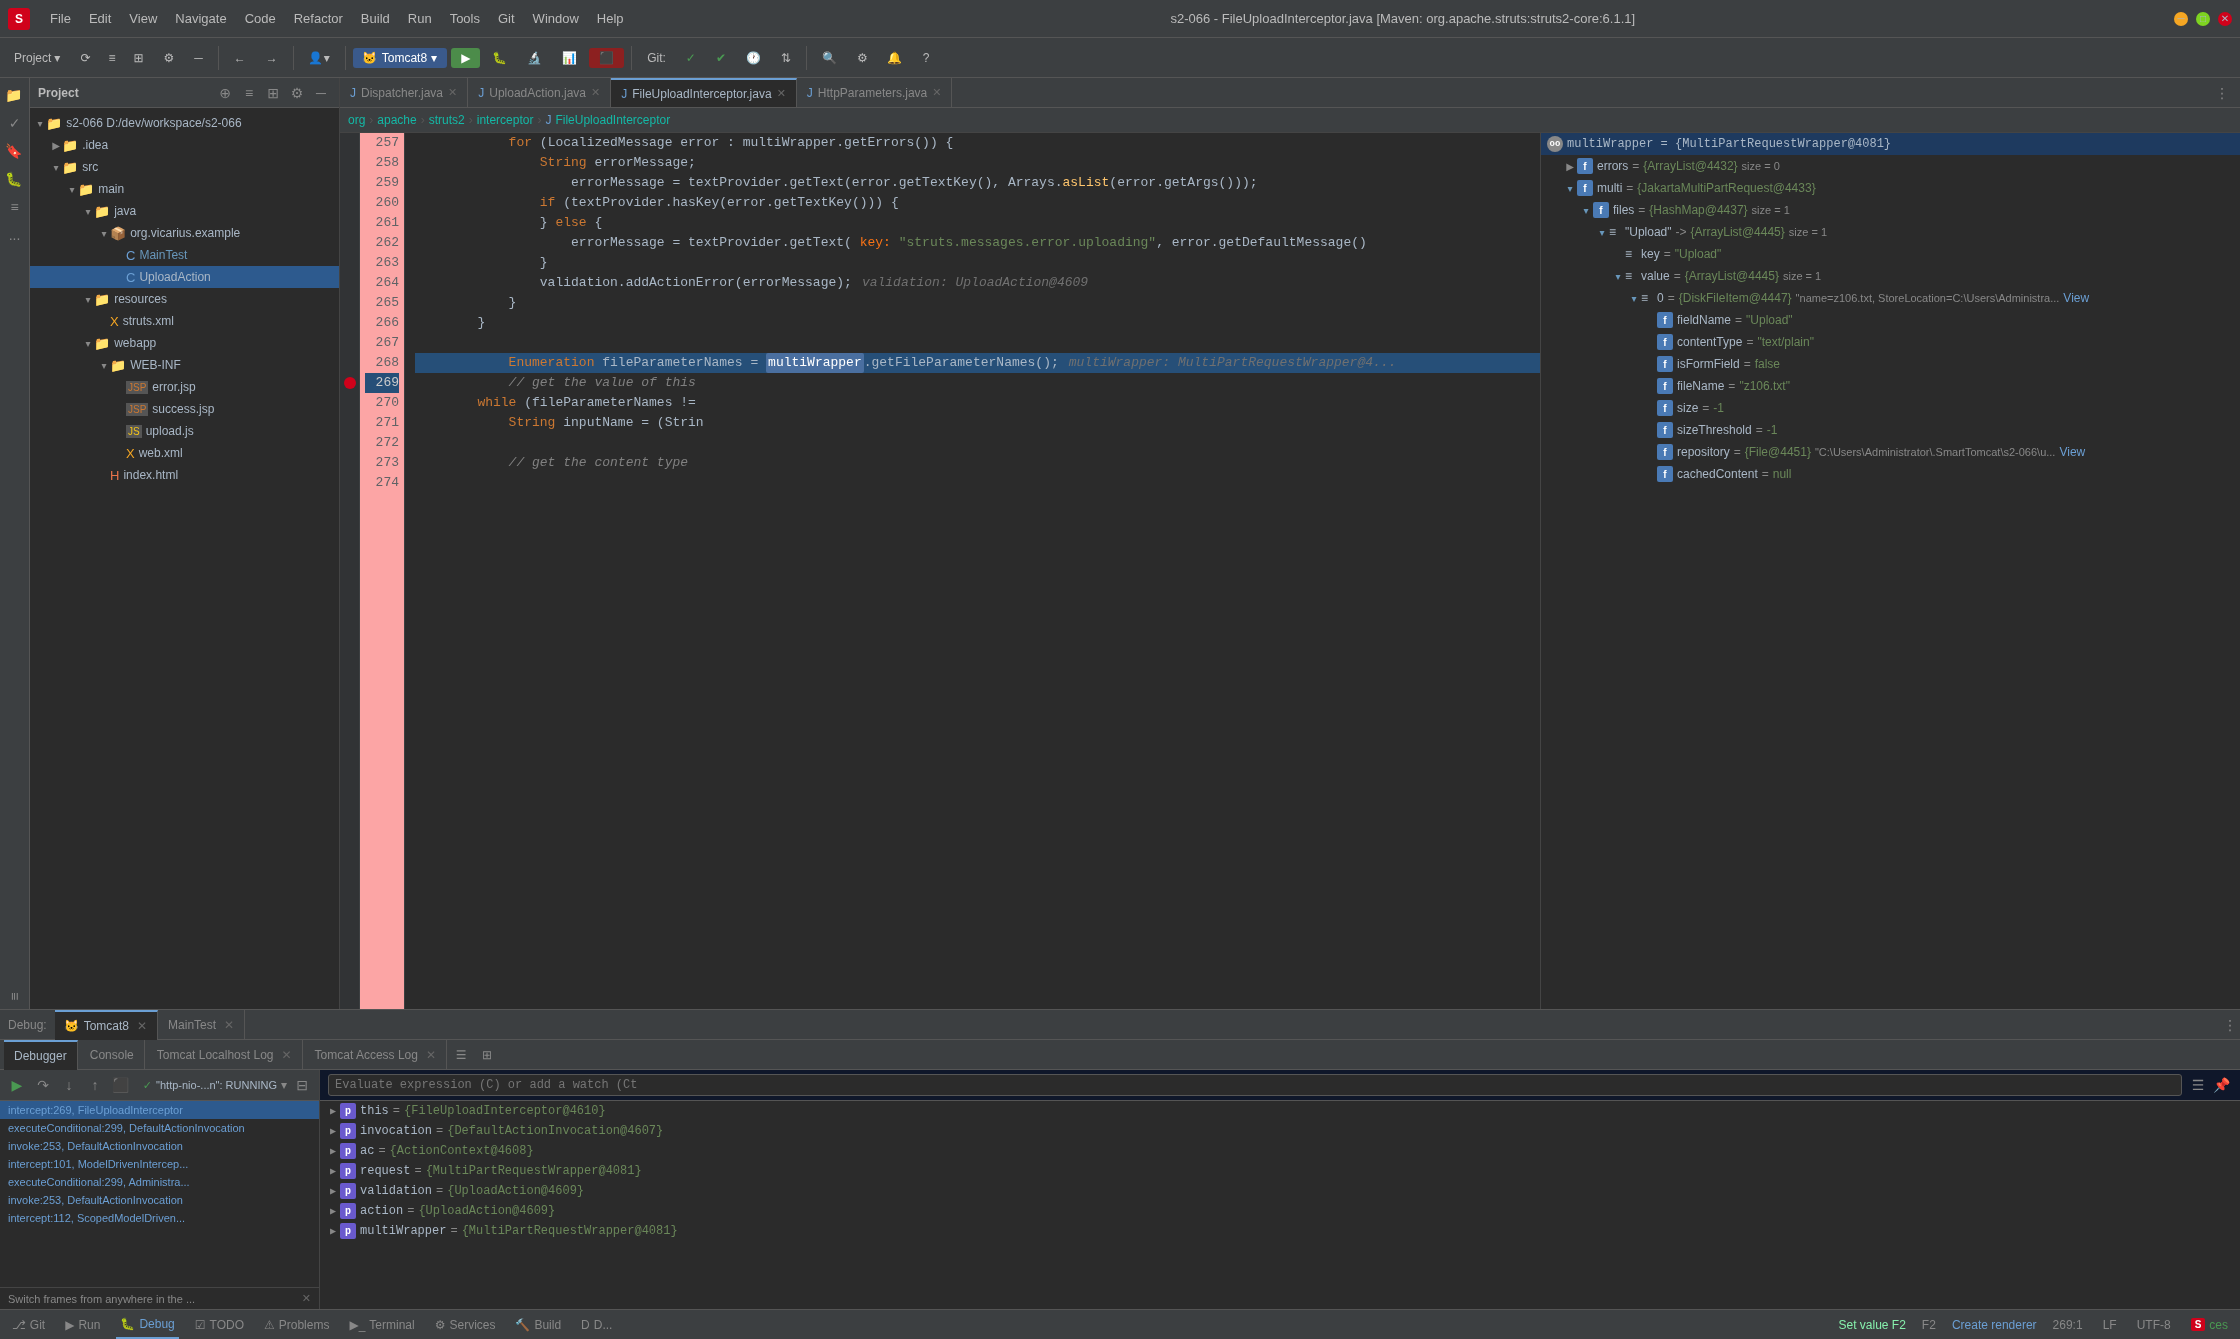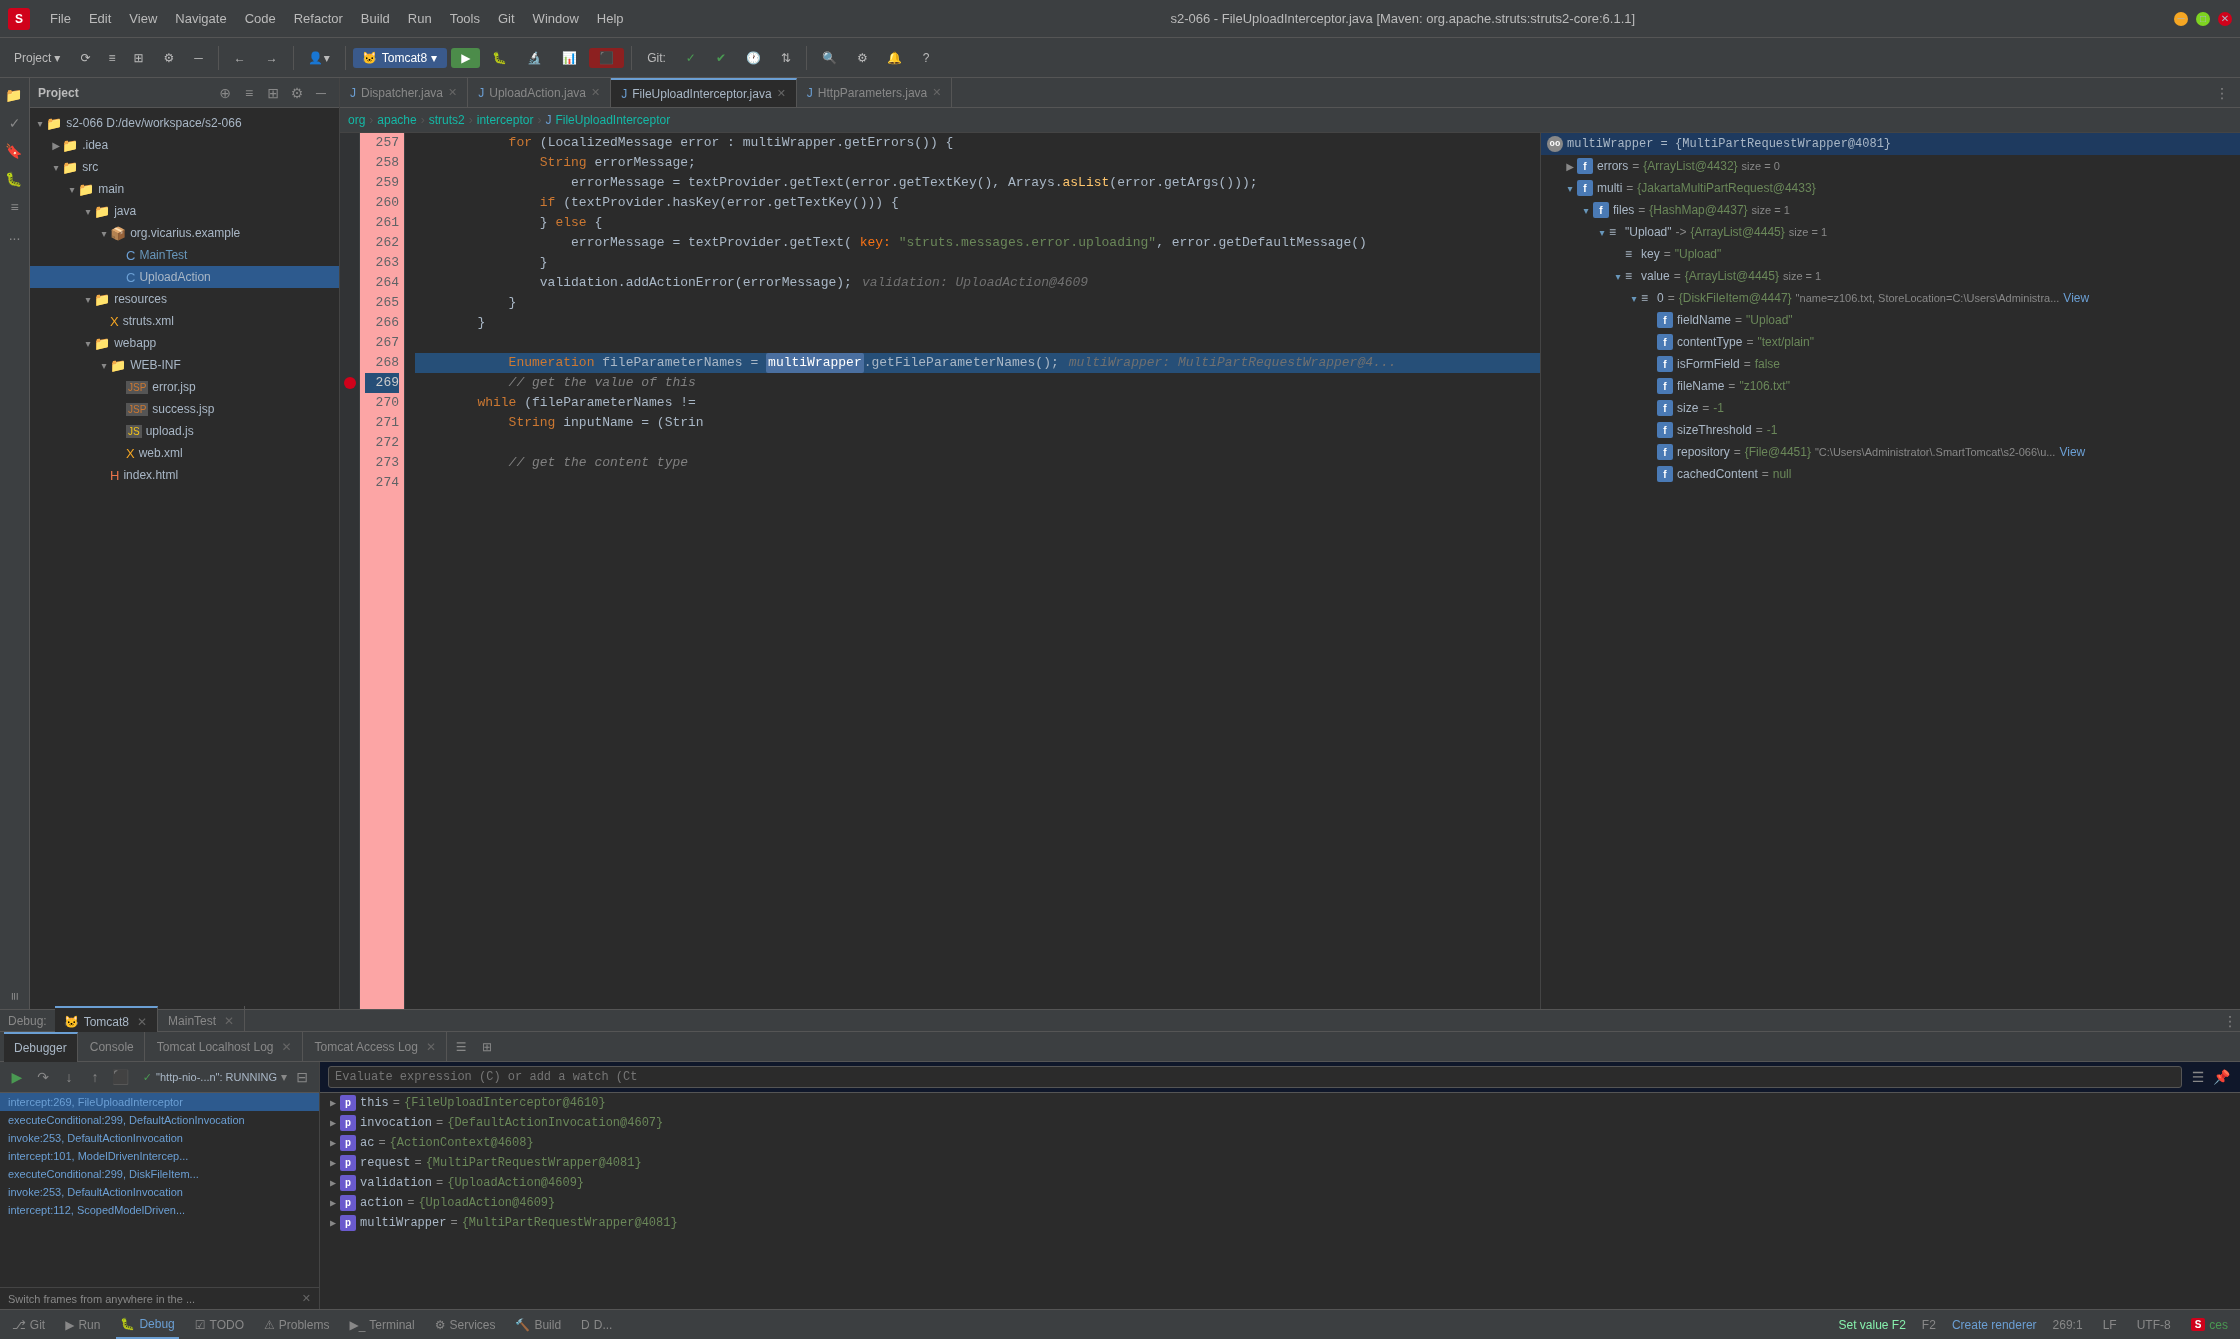--- a/index.html
+++ b/index.html
@@ -83,21 +83,21 @@
     .f-icon { width: 16px; height: 16px; background: #4a7ab5; border-radius: 2px; display: inline-flex; align-items: center; justify-content: center; color: white; font-size: 10px; font-weight: bold; margin-right: 4px; flex-shrink: 0; }
     .p-icon { width: 16px; height: 16px; background: #6a5acd; border-radius: 2px; display: inline-flex; align-items: center; justify-content: center; color: white; font-size: 10px; font-weight: bold; margin-right: 4px; flex-shrink: 0; }
     .expand-open { color: #6897bb; }
     
     
     .reader-mode { position: absolute; top: 8px; right: 45px; display: flex; align-items: center; gap: 8px; font-size: 12px; color: #888; }
     .reader-check { color: #4a9952; font-size: 16px; }
     
     
     .debug-panel { height: 270px; border-top: 1px solid #555; display: flex; flex-direction: column; }
-    .debug-tabs { display: flex; align-items: center; background: #3c3f41; height: 22px; border-bottom: 1px solid #555; }
+    .debug-tabs { display: flex; align-items: center; background: #3c3f41; height: 30px; border-bottom: 1px solid #555; }
     .debug-tab { padding: 0 10px; height: 30px; display: flex; align-items: center; color: #888; cursor: pointer; border-right: 1px solid #555; font-size: 12px; gap: 4px; }
     .debug-tab.active { background: #2b2b2b; color: #a9b7c6; border-top: 2px solid #6b9fd4; }
     .debug-tab .tab-close { color: #666; margin-left: 4px; cursor: pointer; }
     .debug-content { flex: 1; display: flex; }
     
     
     .debugger-left { width: 320px; border-right: 1px solid #444; display: flex; flex-direction: column; }
     .debugger-toolbar { display: flex; align-items: center; padding: 4px 6px; gap: 4px; background: #3c3f41; border-bottom: 1px solid #555; }
     .dbg-btn { width: 22px; height: 22px; display: flex; align-items: center; justify-content: center; cursor: pointer; border-radius: 3px; color: #888; font-size: 14px; }
     .dbg-btn.active { color: #4a9952; }
@@ -712,21 +712,21 @@
         <div class="frame-item">
           <span class="frame-name">executeConditional:299, DefaultActionInvocation</span>
         </div>
         <div class="frame-item">
           <span class="frame-name">invoke:253, DefaultActionInvocation</span>
         </div>
         <div class="frame-item">
           <span class="frame-name">intercept:101, ModelDrivenIntercep...</span>
         </div>
         <div class="frame-item">
-          <span class="frame-name">executeConditional:299, DiskFileItem...</span>
+          <span class="frame-name">executeConditional:299, Administra...</span>
         </div>
         <div class="frame-item">
           <span class="frame-name">invoke:253, DefaultActionInvocation</span>
         </div>
         <div class="frame-item">
           <span class="frame-name">intercept:112, ScopedModelDriven...</span>
         </div>
       </div>
       <div style="padding:4px 8px; font-size:11px; color:#888; border-top:1px solid #444; display:flex; align-items:center; justify-content:space-between;">
         <span>Switch frames from anywhere in the ...</span>

